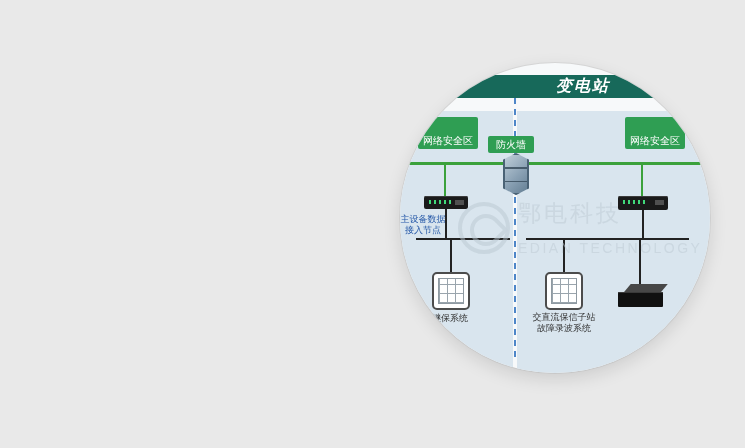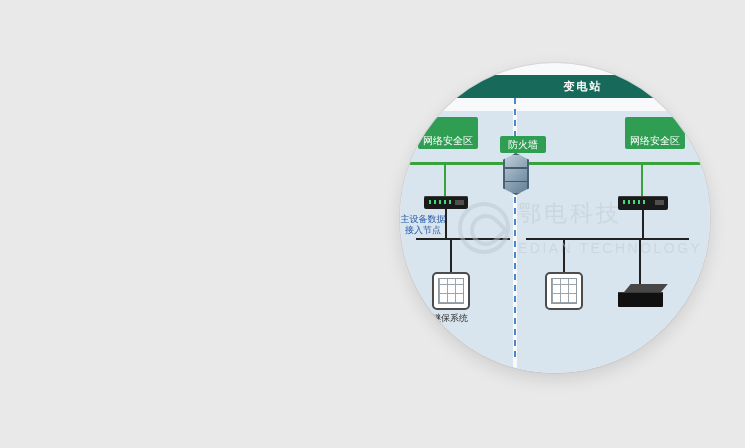--- a/index.html
+++ b/index.html
@@ -11,21 +11,21 @@
   }
   .magnifier{
     position:absolute;left:400px;top:63px;width:310px;height:310px;
     border-radius:50%;overflow:hidden;background:#f7f9fa;
     box-shadow:0 0 0 1px rgba(0,0,0,.06),0 6px 18px rgba(0,0,0,.12);
   }
   .abs{position:absolute;}
 
   
   .banner{left:0;right:0;top:12px;height:23px;background:#17695a;display:flex;align-items:center;justify-content:center;z-index:1;}
-  .banner span{color:#ffffff;font-size:11px;font-weight:bold;letter-spacing:2px;transform:translateX(28px);}
+  .banner span{color:#ffffff;font-size:16px;font-weight:bold;letter-spacing:2px;transform:translateX(28px);font-style:italic;}
 
   
   .zone{top:48px;bottom:0;background:#d9e5ee;}
   .zone-left{left:0;width:113px;}
   .zone-right{left:117px;right:0;}
 
   .zone-label{
     height:16px;line-height:16px;font-size:10px;color:#fff;
     background:#2f9e53;padding:16px 5px;border-radius:2px;white-space:nowrap;z-index:3;
   }
@@ -38,21 +38,21 @@
     background:repeating-linear-gradient(180deg,#4e86c8 0 6px,transparent 6px 11px);
   }
 
   
   .hline-green{left:0;right:0;top:99px;height:3px;background:#3ba13b;z-index:1;}
   .stub{width:2px;background:#3ba13b;z-index:1;}
   .stub-left{left:44px;top:101px;height:32px;}
   .stub-right{left:241px;top:101px;height:32px;}
 
   
-  .fw-label{left:100px;top:73px;width:46px;height:17px;line-height:17px;text-align:center;
+  .fw-label{left:88px;top:73px;width:46px;height:17px;line-height:17px;text-align:center;
     font-size:10px;color:#fff;background:#2f9e53;border-radius:2px;z-index:4;}
   .fw-icon{
     left:103px;top:90px;width:26px;height:42px;z-index:4;
     clip-path:polygon(50% 0,100% 16%,100% 84%,50% 100%,0 84%,0 16%);
     background:
       linear-gradient(0deg,
         transparent 0 30%, rgba(58,78,94,.85) 30% 34%,
         transparent 34% 62%, rgba(58,78,94,.85) 62% 66%,
         transparent 66%),
       linear-gradient(135deg,#c6d4de 0%,#8aa1b4 55%,#5f7a8f 100%);
@@ -166,20 +166,24 @@
     <div class="abs panel panel-mid">
       <div class="grid"></div>
     </div>
 
     <div class="abs blackbox">
       <div class="bb-top"></div>
       <div class="bb-front"></div>
     </div>
 
     <div class="abs dev-label lbl-left">继保系统</div>
+    <div class="abs dev-label lbl-mid">
+      <div>交直流保信子站</div>
+      <div>故障录波系统</div>
+    </div>
 
     <div class="abs watermark">
       <div class="wm-logo"></div>
       <div class="wm-text">
         <div class="wm-brand">鄂电科技</div>
         <div class="wm-sub">EDIAN TECHNOLOGY</div>
       </div>
     </div>
 
   </div>

